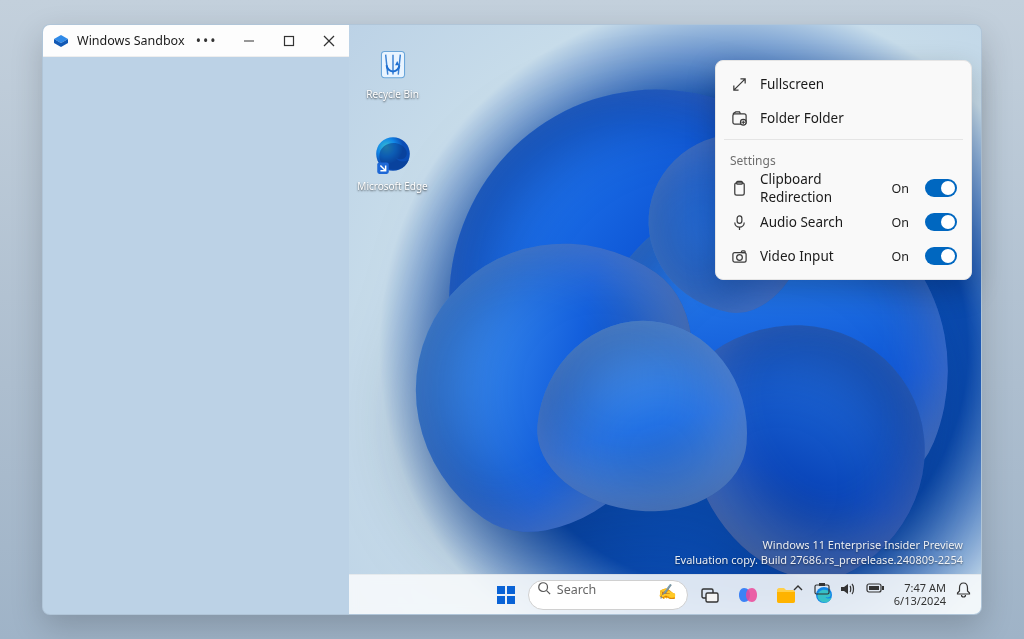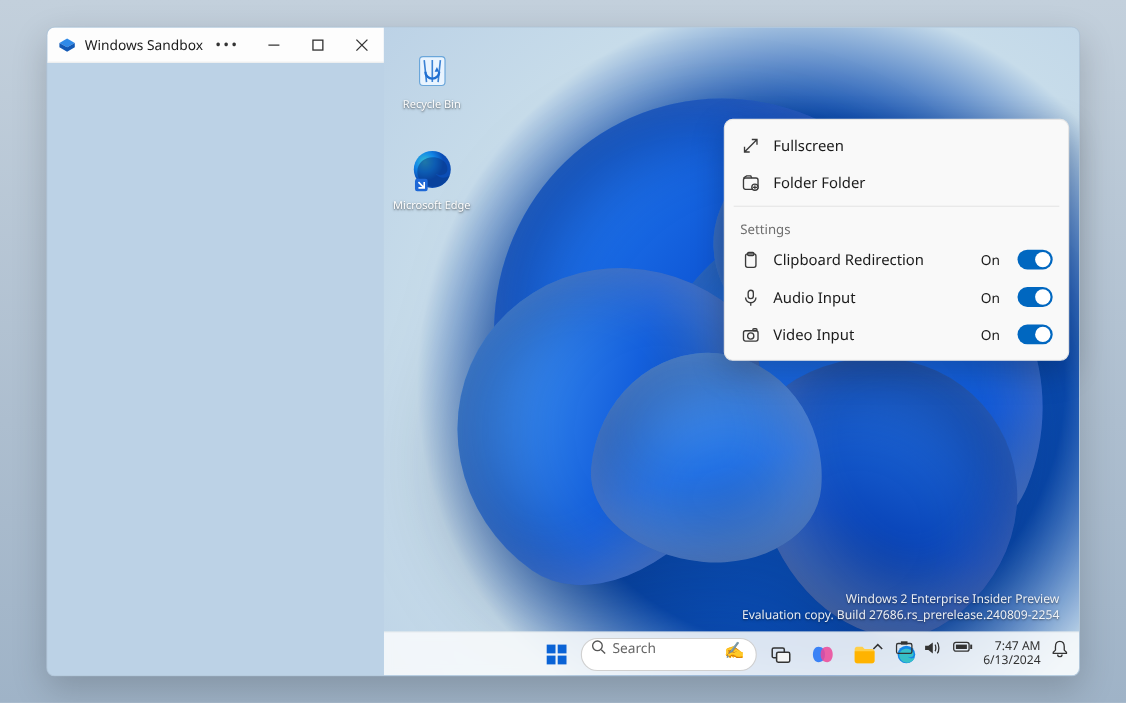--- a/index.html
+++ b/index.html
@@ -104,24 +104,24 @@
   .search{
     display:flex;gap:6px;height:30px;padding:0 10px 0 8px;
     border:1px solid #d0d0d0;border-radius:15px;background:#fff;color:#666;font-size:12.5px;width:160px;
   }
   .search .mag{width:14px;height:14px}
   .search .hand{margin-left:auto;font-size:15px}
   .clock{display:flex;flex-direction:column;align-items:flex-end;line-height:1.15}
 
   
   .flyout{
-    position:absolute;right:52px;top:60px;width:314px;
+    position:absolute;right:52px;top:60px;width:257px;
     background:var(--panel-bg);border:1px solid var(--panel-border);
     border-radius:8px;box-shadow:0 10px 30px rgba(0,0,0,.22);
-    padding:6px 0;font-size:13.5px;color:var(--text);margin-top:48px;
+    padding:6px 0;font-size:13.5px;color:var(--text);
   }
   .frow{
     display:flex;align-items:center;gap:12px;height:34px;padding:0 14px;
   }
   .frow .ico{width:18px;height:18px;display:flex;align-items:center;justify-content:center;color:#444}
   .frow .ico svg{width:17px;height:17px;stroke:#3a3a3a;stroke-width:1.3;fill:none}
   .frow .lbl{flex:1}
   .frow .state{color:var(--text);font-size:12.5px;margin-right:4px}
   .section-label{padding:8px 14px 2px;font-size:12px;color:var(--text-muted)}
   .divider{height:1px;background:var(--panel-border);margin:4px 8px}
@@ -207,21 +207,21 @@
           <circle cx="20" cy="20" r="16" fill="url(#eg)"></circle>
           <path d="M7 22c0-9 9-14 17-12c6 1.5 10 6 9 11c-1 4-6 5-10 3c3 4 9 4 12 1c-2 8-12 13-21 8C9 30 7 26 7 22z" fill="#0a3a88" opacity=".55"></path>
           <rect x="5" y="28" width="11" height="11" rx="2" fill="#1e68d6"></rect>
             <path d="M8 36l0-5l5 0 M8 31l5 5" stroke="#fff" stroke-width="1.4" fill="none" transform="rotate(180 10.5 33.5)"></path>
         </svg>
       </span>
       <span>Microsoft Edge</span>
     </div>
 
     <div class="watermark">
-      <div>Windows 2 Enterprise Insider Preview</div>
+      <div>Windows 11 Enterprise Insider Preview</div>
       <div>Evaluation copy. Build 27686.rs_prerelease.240809-2254</div>
     </div>
 
     <div class="taskbar">
       <div class="center">
         <div class="tbtn">
           <svg width="20" height="20" viewBox="0 0 20 20">
             <rect x="1" y="1" width="8" height="8" fill="#0a63d6"></rect>
               <rect x="11" y="1" width="8" height="8" fill="#0a63d6"></rect>
             <rect x="1" y="11" width="8" height="8" fill="#0a63d6"></rect>
@@ -337,21 +337,21 @@
     <div class="toggle"></div>
   </div>
 
   <div class="frow">
     <span class="ico">
       <svg viewBox="0 0 18 18">
           <rect x="6.5" y="2" width="5" height="8" rx="2.5"></rect>
           <path d="M4 9a5 5 0 0 0 10 0 M9 14v3"></path>
         </svg>
     </span>
-    <span class="lbl">Audio Input</span>
+    <span class="lbl">Audio Search</span>
     <span class="state">On</span>
     <div class="toggle"></div>
   </div>
 
   <div class="frow">
     <span class="ico">
       <svg viewBox="0 0 18 18">
           <rect x="2" y="5" width="14" height="10" rx="2"></rect>
           <circle cx="9" cy="10" r="3"></circle>
           <rect x="11" y="3" width="4" height="2" rx="1"></rect>

